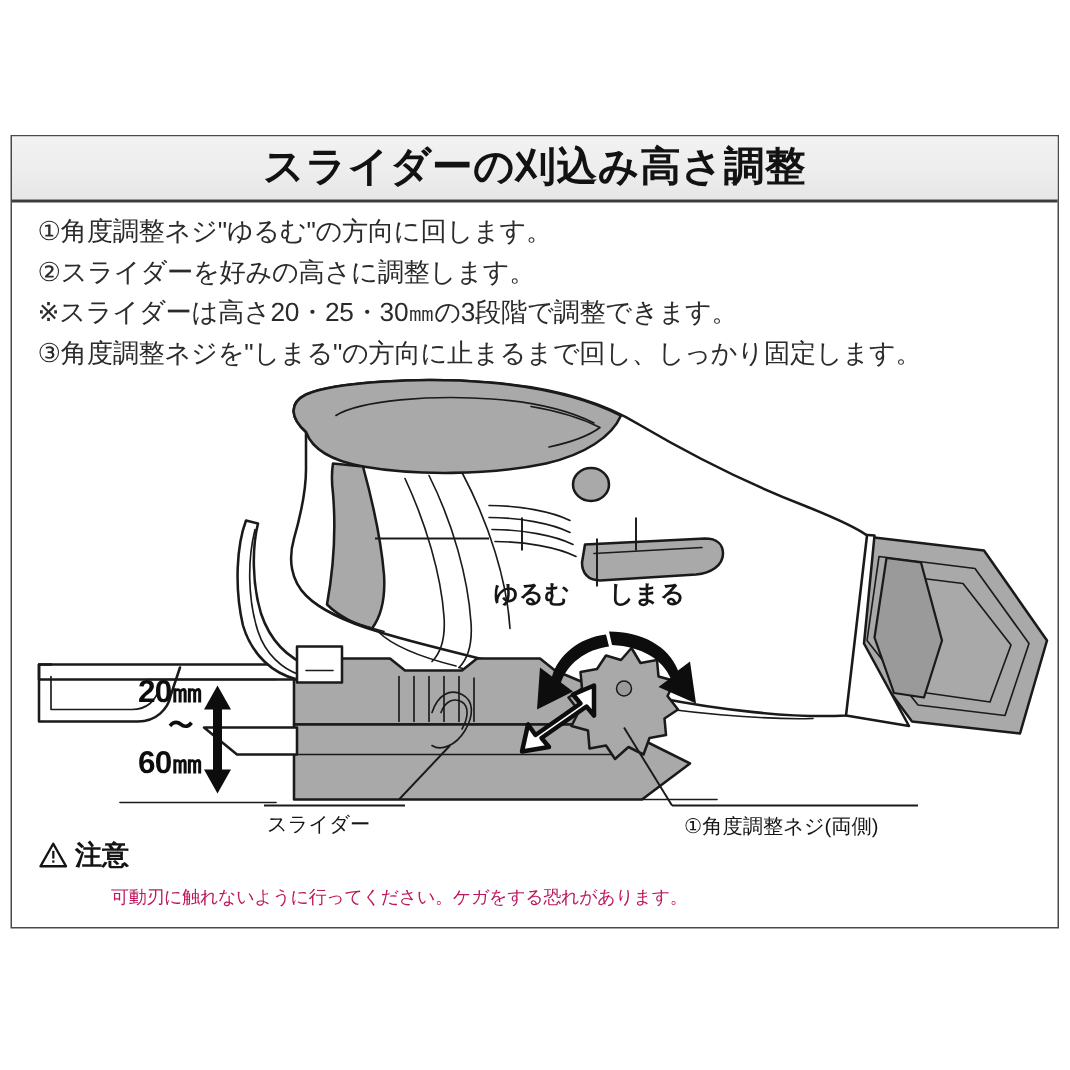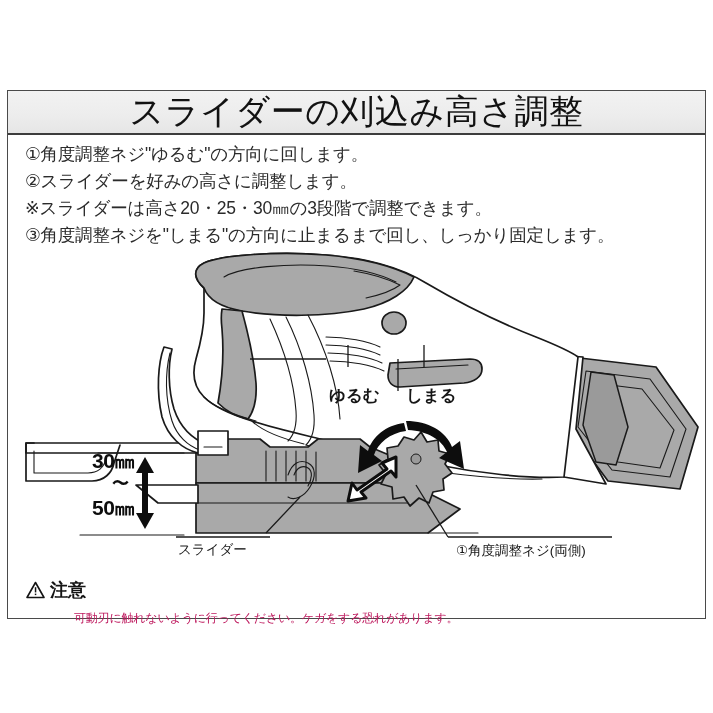--- a/index.html
+++ b/index.html
@@ -43,22 +43,22 @@
     width: 100%;
     height: 44px;
     background: linear-gradient(to bottom, #f2f2f2 0%, #ededed 55%, #e6e6e6 100%);
     border-bottom: 2.5px solid #3d3d3d;
     box-sizing: border-box;
     display: flex;
     align-items: center;
     justify-content: center;
   }
   #title-text {
-    font-size: 34px;
-    font-weight: normal;
+    font-size: 27px;
+    font-weight: bold;
     letter-spacing: 0.5px;
     color: #121212;
     white-space: nowrap;
     line-height: 1;
     transform: translateY(-1px);
     text-align: right;
   }
 
   
   #steps {
@@ -82,21 +82,21 @@
     top: 150px;
     width: 699px;
     height: 330px;
   }
   #illustration svg { display: block; }
 
   
   #caution {
     position: absolute;
     left: 18px;
-    top: 488px;
+    top: 468px;
     width: 660px;
   }
   #caution-head {
     display: flex;
     align-items: center;
     gap: 5px;
     height: 22px;
   }
   #caution-tri { display: block; }
   #caution-title {
@@ -308,23 +308,23 @@
         <path class="lead" d="M242 118 L318 118"></path>
         <path class="lead" d="M258 292 L292 256"></path>
         <path class="lead" d="M168 296 L262 296"></path>
         <path class="lead" d="M440 296 L408 244"></path>
         <path class="lead" d="M440 296 L604 296"></path>
       </svg>
 
       <div class="dlabel" style="left:321px; top:120px;">ゆるむ</div>
       <div class="dlabel" style="left:398px; top:120px;">しまる</div>
 
-      <div class="dim-num" style="left:84px; top:206px;">30㎜</div>
+      <div class="dim-num" style="left:84px; top:206px;">20㎜</div>
       <div class="dim-tilde" style="left:104px; top:231px;">〜</div>
-      <div class="dim-num" style="left:84px; top:253px;">50㎜</div>
+      <div class="dim-num" style="left:84px; top:253px;">60㎜</div>
 
       <div class="dlabel small" style="left:170px; top:276px;">スライダー</div>
       <div class="dlabel small" style="left:448px; top:277px;">①角度調整ネジ(両側)</div>
     </div>
 
     <div id="caution">
       <div id="caution-head">
         <svg id="caution-tri" width="19" height="18" viewBox="0 0 19 18">
           <path d="M9.5 1.5 L18 16.5 L1 16.5 Z" fill="none" stroke="#141414" stroke-width="1.6" stroke-linejoin="round"></path>
           <rect x="8.8" y="6.2" width="1.5" height="5.2" fill="#141414"></rect>

